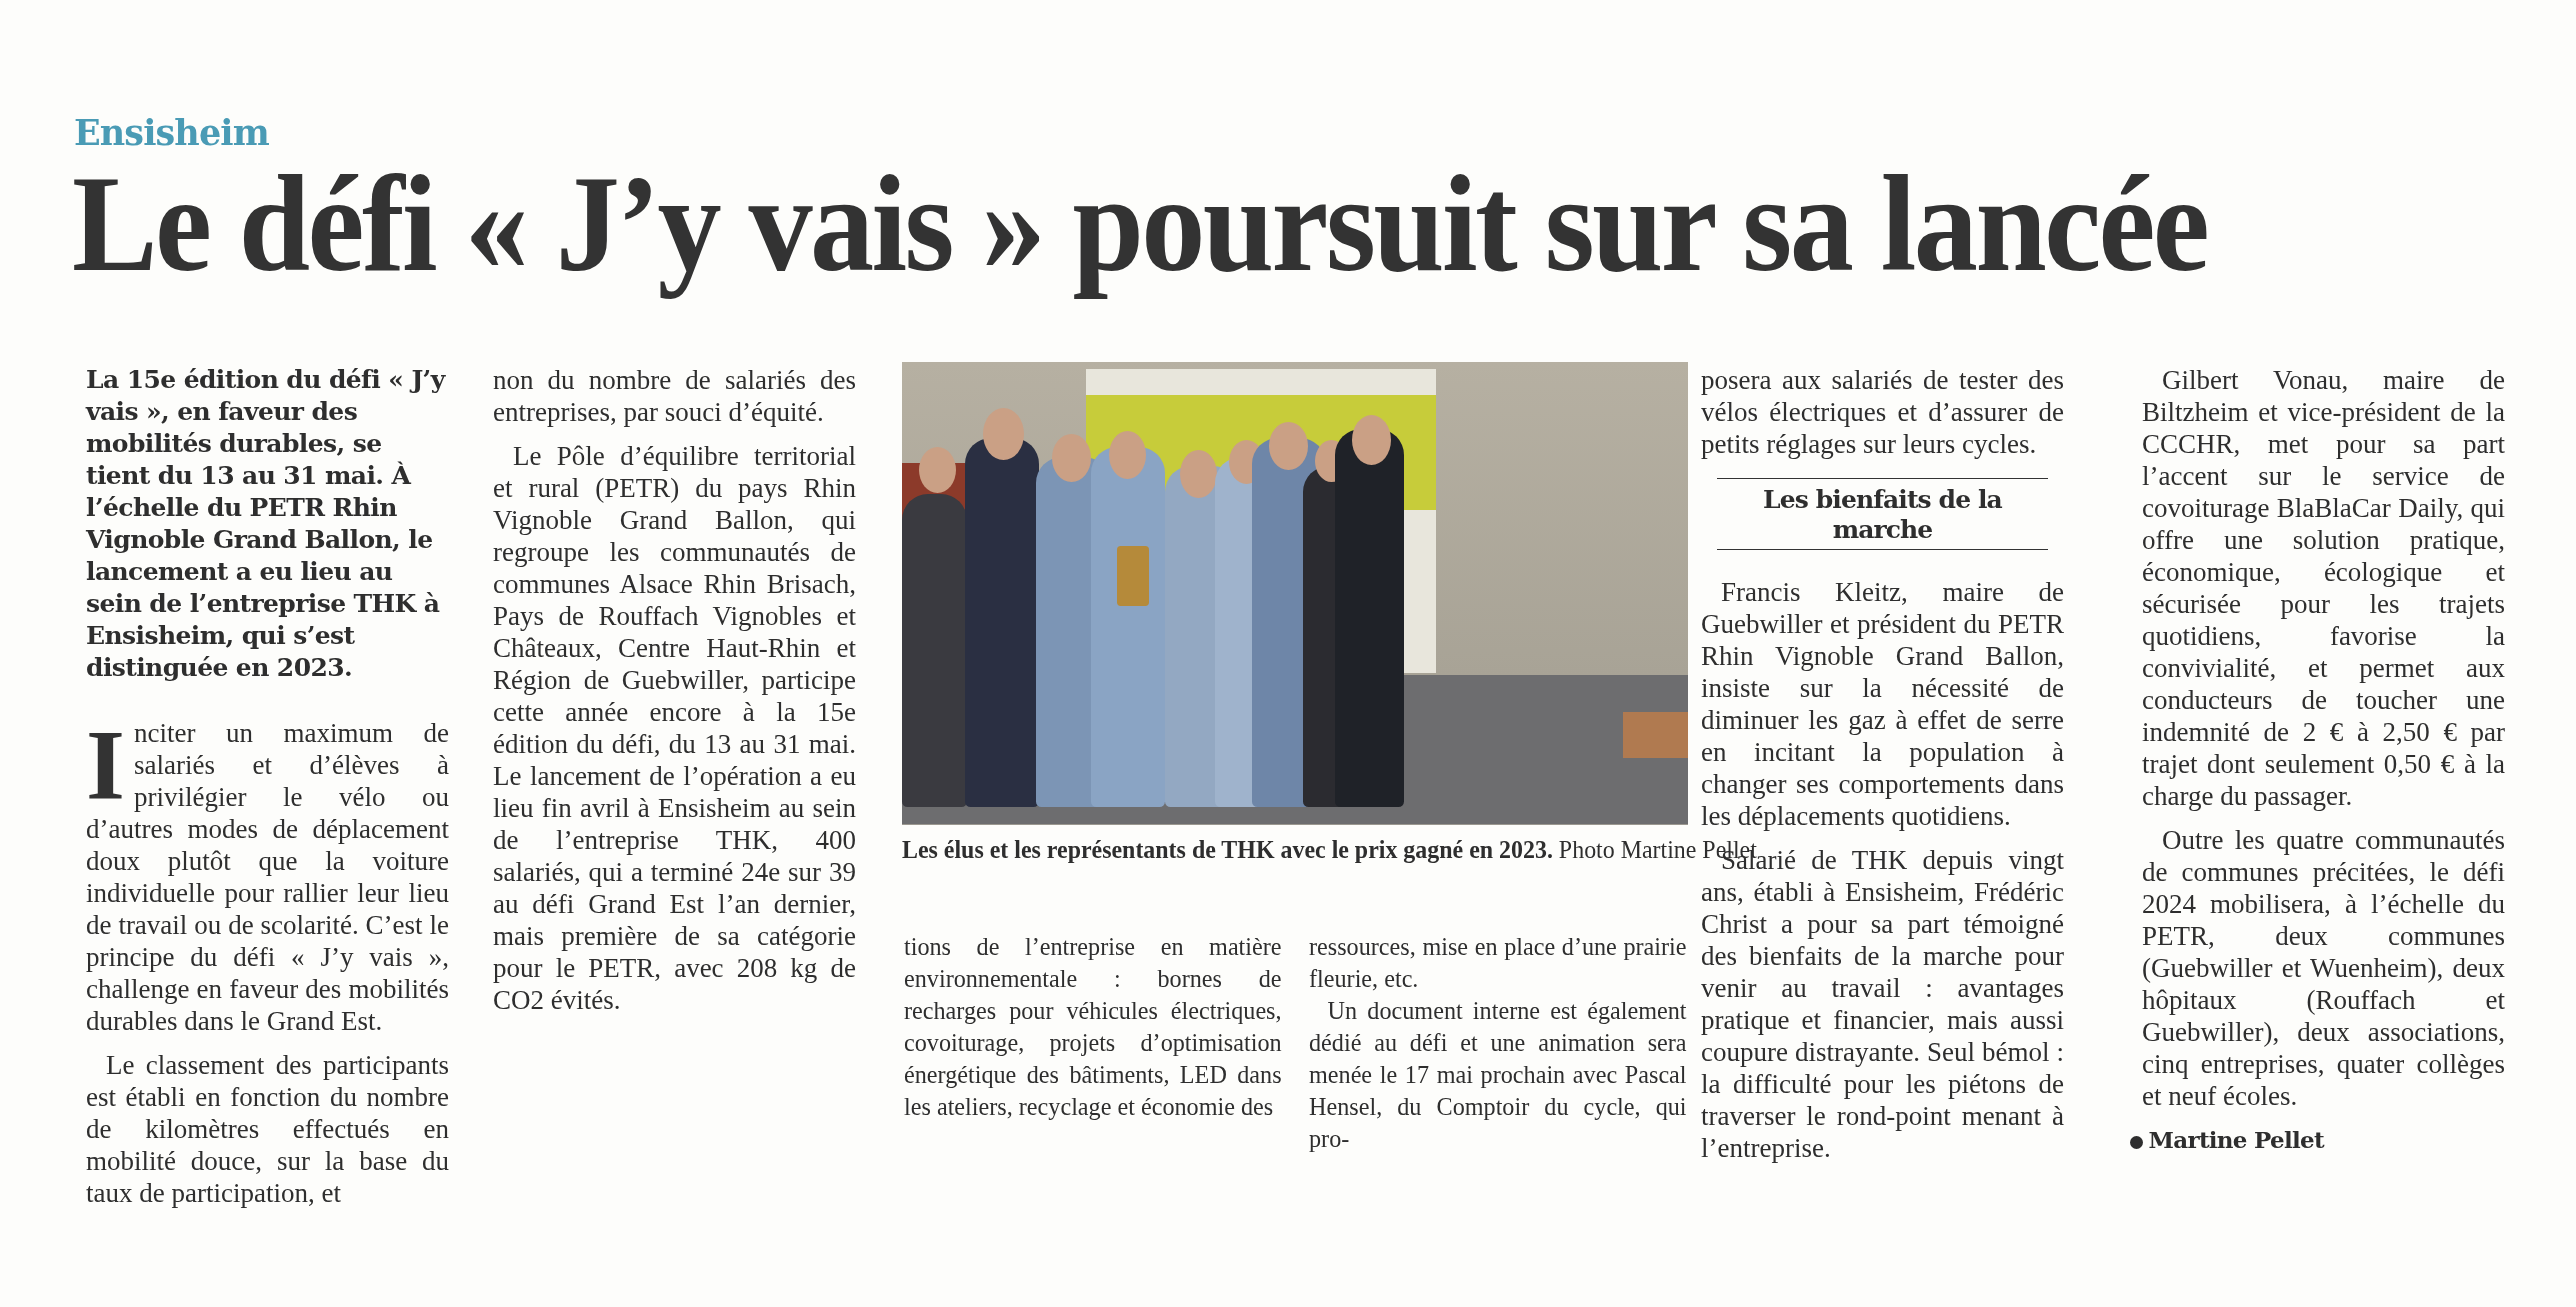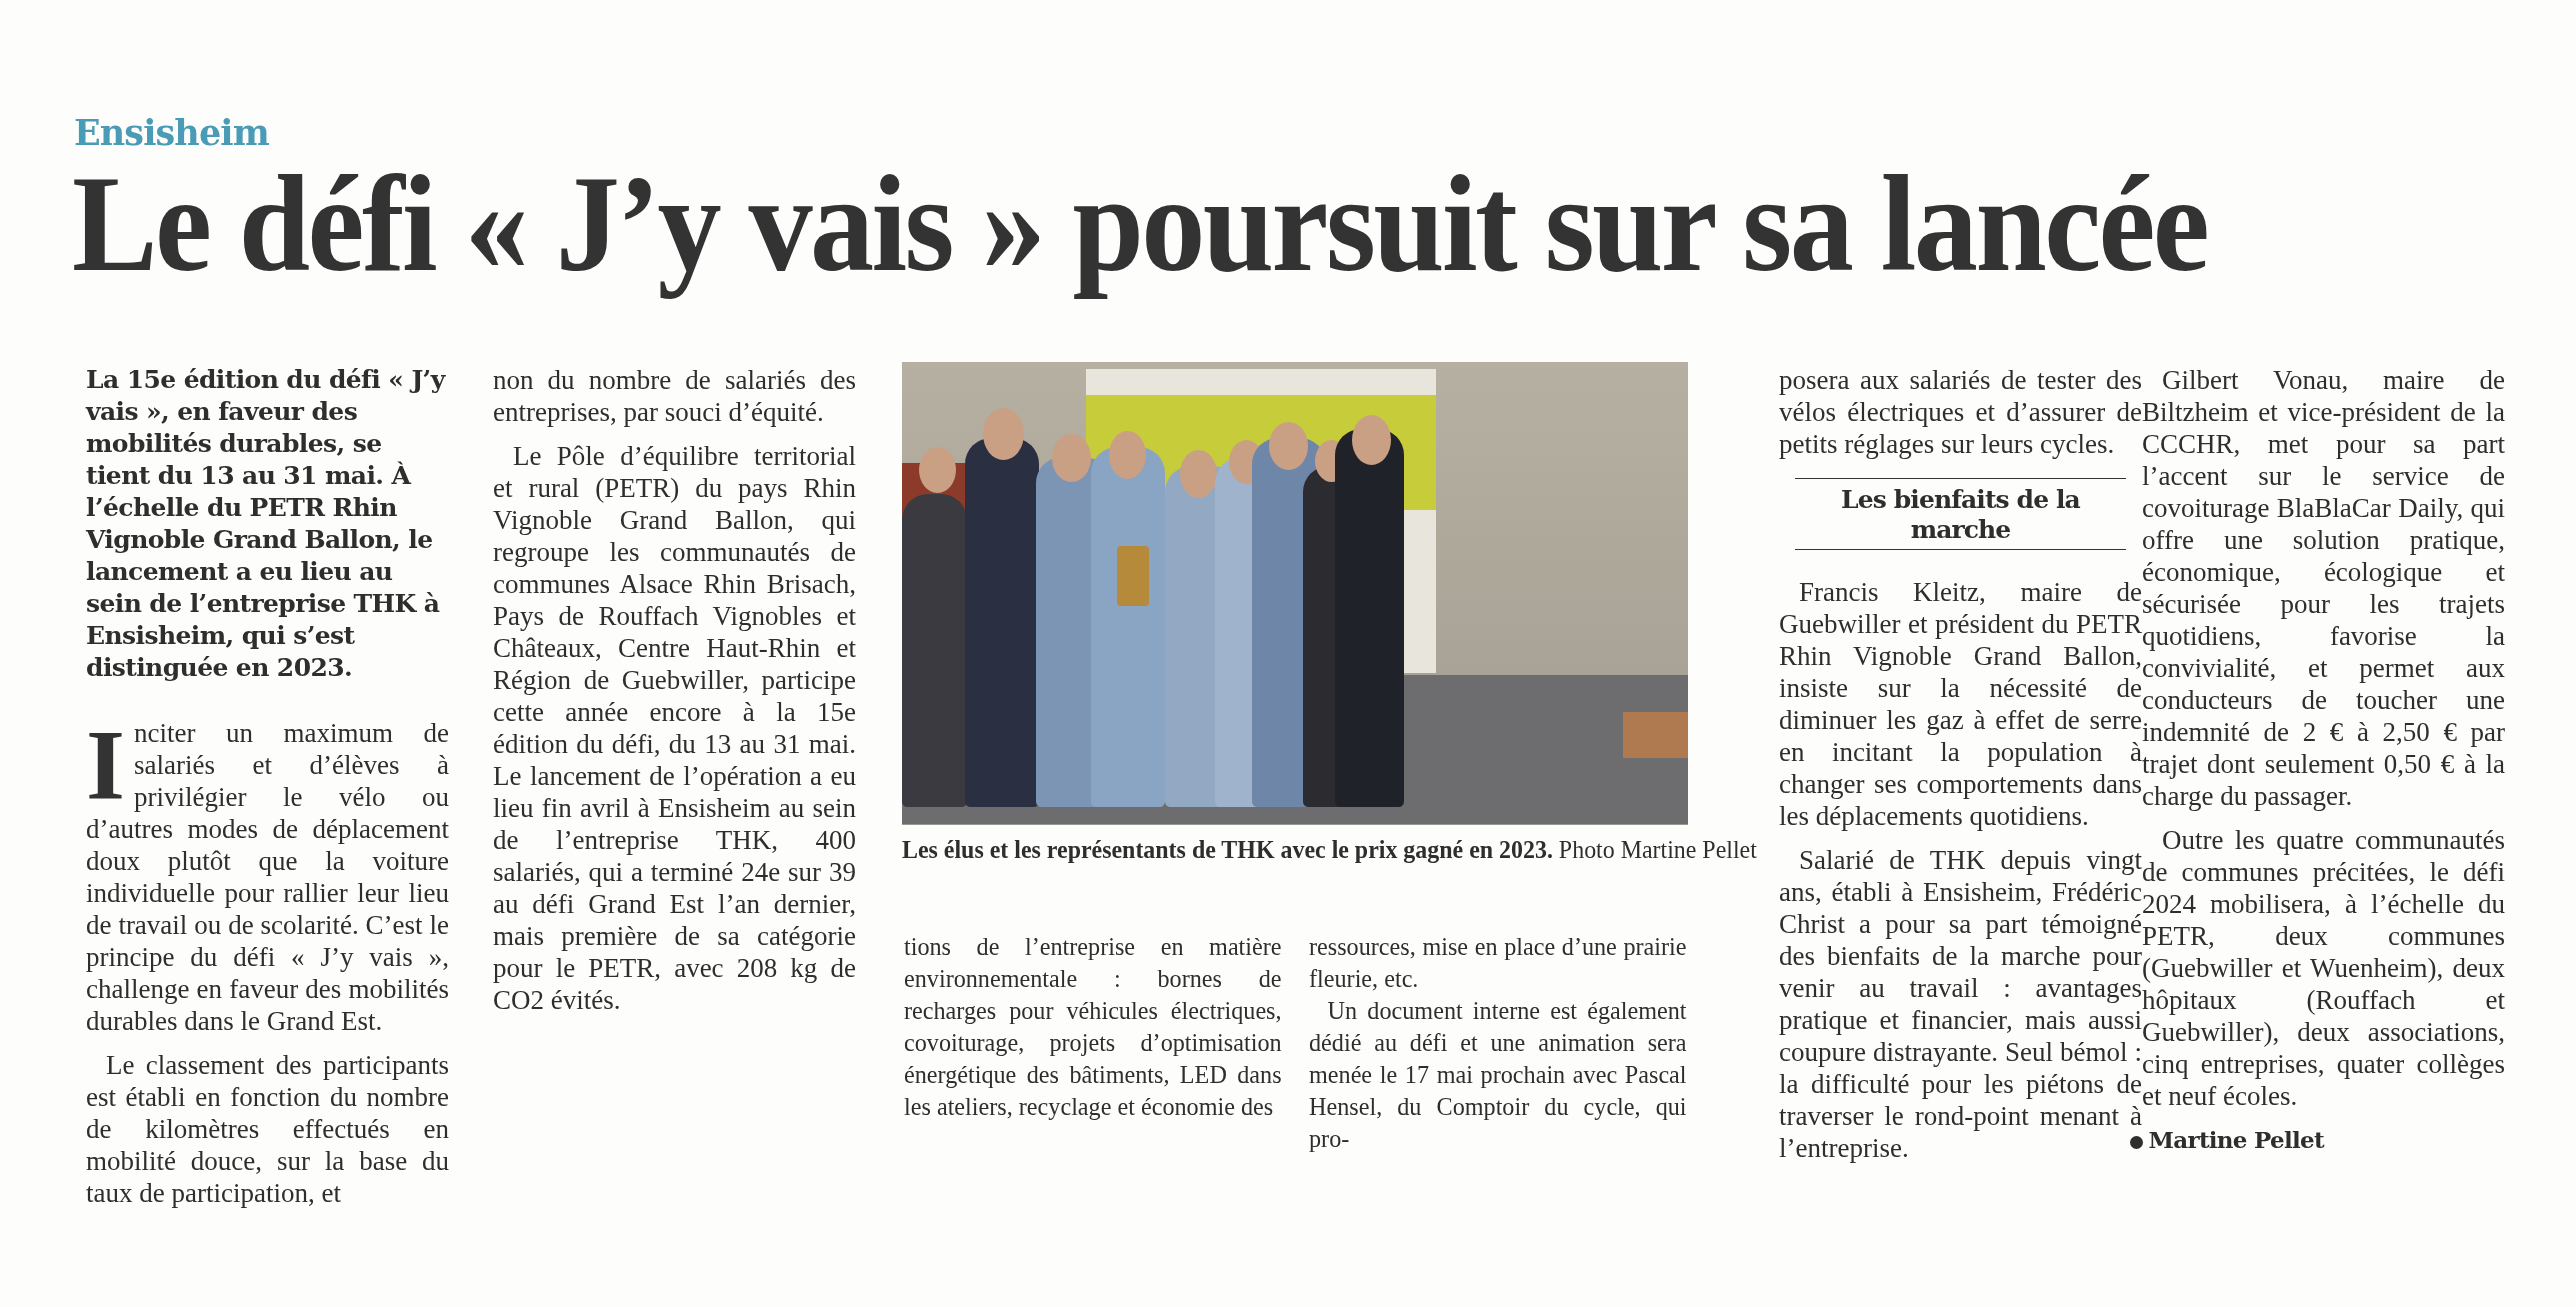--- a/index.html
+++ b/index.html
@@ -125,21 +125,21 @@
   </div>
 
   <div class="subcol condensed" style="left:904px;">
     <p class="noindent">tions de l’entreprise en matière environnementale : bornes de recharges pour véhicules électriques, covoiturage, projets d’optimisation énergétique des bâtiments, LED dans les ateliers, recyclage et économie des</p>
   </div>
   <div class="subcol condensed" style="left:1309px;">
     <p class="noindent">ressources, mise en place d’une prairie fleurie, etc.</p>
     <p>Un document interne est également dédié au défi et une animation sera menée le 17 mai prochain avec Pascal Hensel, du Comptoir du cycle, qui pro-</p>
   </div>
 
-  <div class="col" style="left:1767px;">
+  <div class="col" style="left:1689px;">
     <p class="noindent">posera aux salariés de tester des vélos électriques et d’assurer de petits réglages sur leurs cycles.</p>
     <div class="interhead">Les bienfaits de la marche</div>
     <p>Francis Kleitz, maire de Guebwiller et président du PETR Rhin Vignoble Grand Ballon, insiste sur la nécessité de diminuer les gaz à effet de serre en incitant la population à changer ses comportements dans les déplacements quotidiens.</p>
     <p>Salarié de THK depuis vingt ans, établi à Ensisheim, Frédéric Christ a pour sa part témoigné des bienfaits de la marche pour venir au travail : avantages pratique et financier, mais aussi coupure distrayante. Seul bémol : la difficulté pour les piétons de traverser le rond-point menant à l’entreprise.</p>
   </div>
 
   <div class="col" style="left:2130px;">
     <p>Gilbert Vonau, maire de Biltzheim et vice-président de la CCCHR, met pour sa part l’accent sur le service de covoiturage BlaBlaCar Daily, qui offre une solution pratique, économique, écologique et sécurisée pour les trajets quotidiens, favorise la convivialité, et permet aux conducteurs de toucher une indemnité de 2 € à 2,50 € par trajet dont seulement 0,50 € à la charge du passager.</p>
     <p>Outre les quatre communautés de communes précitées, le défi 2024 mobilisera, à l’échelle du PETR, deux communes (Guebwiller et Wuenheim), deux hôpitaux (Rouffach et Guebwiller), deux associations, cinq entreprises, quater collèges et neuf écoles.</p>
     <div class="byline"><span class="dot"></span><span>Martine Pellet</span></div>

